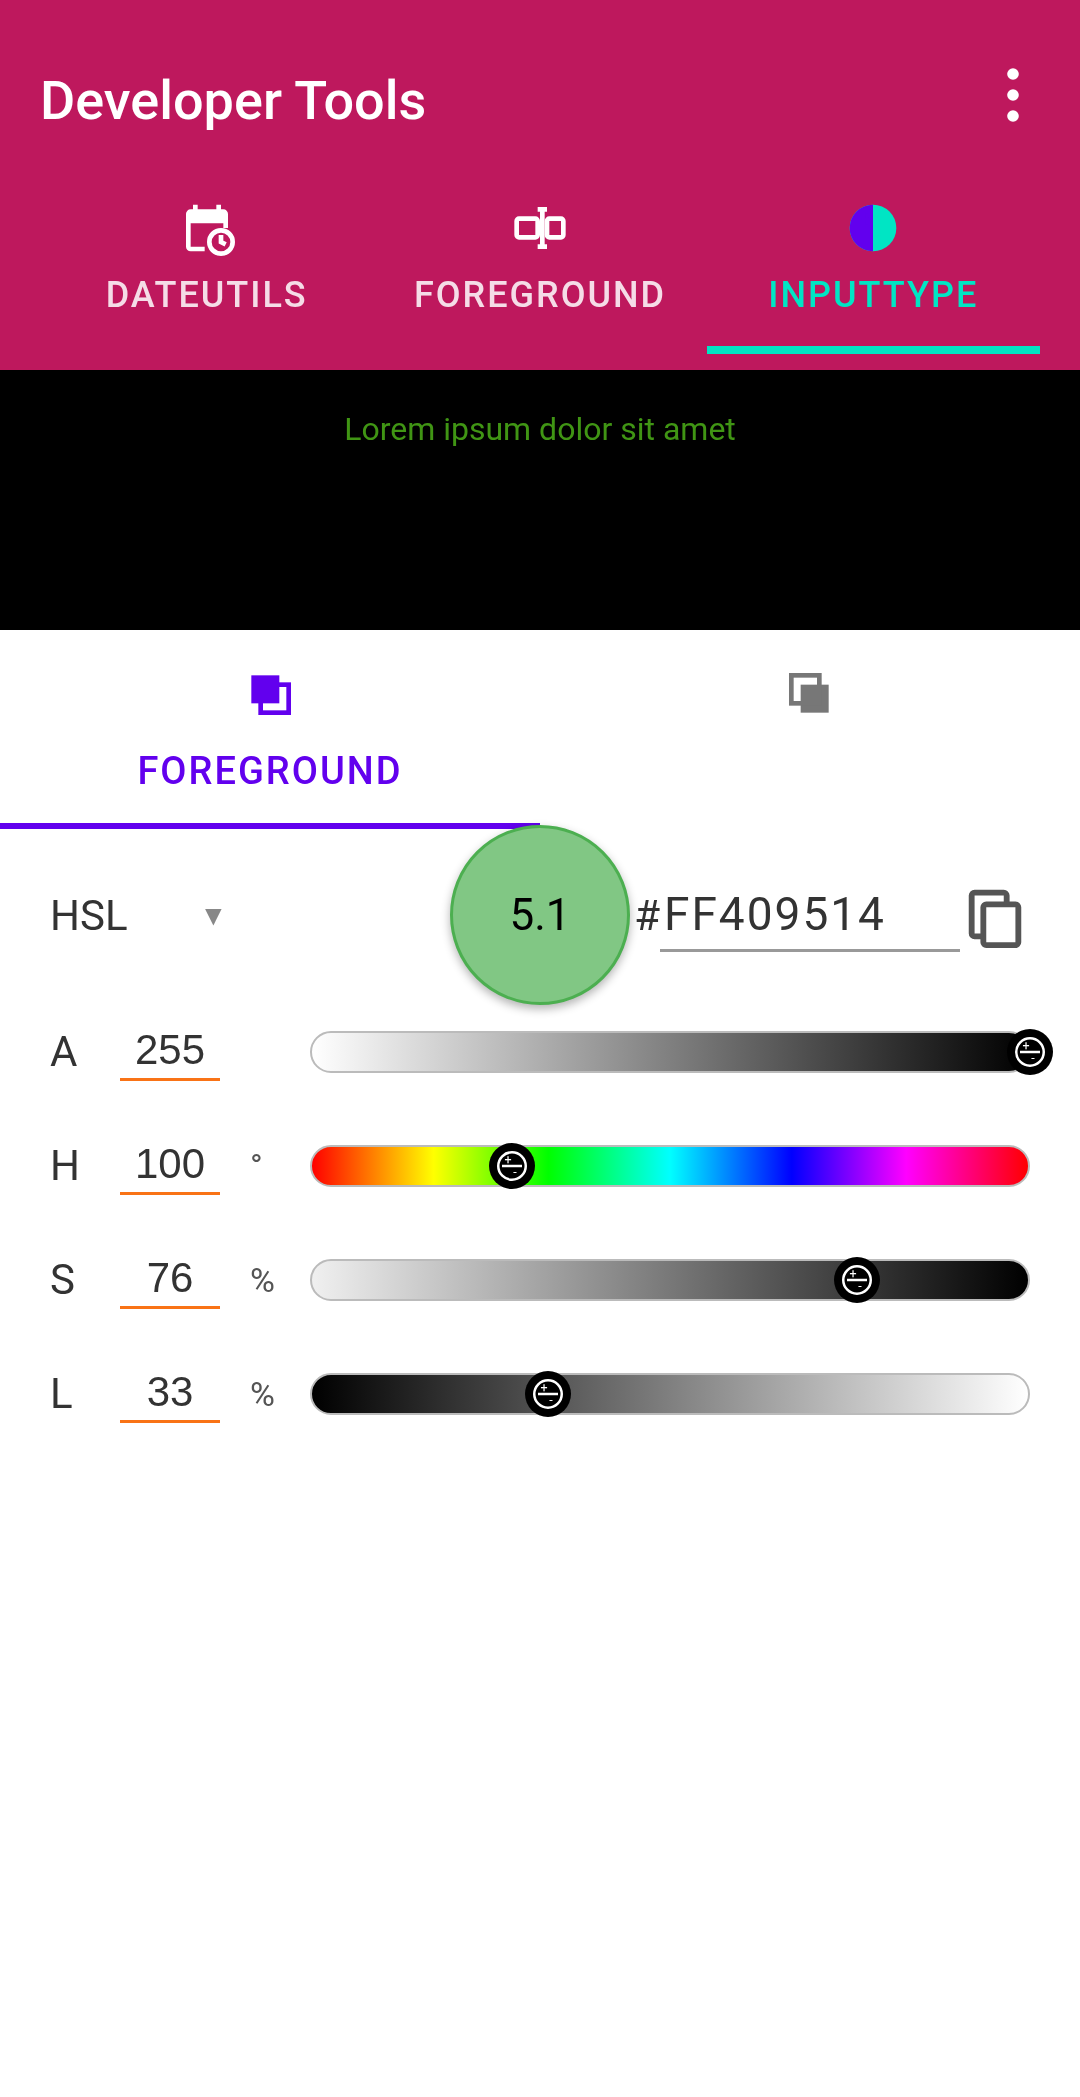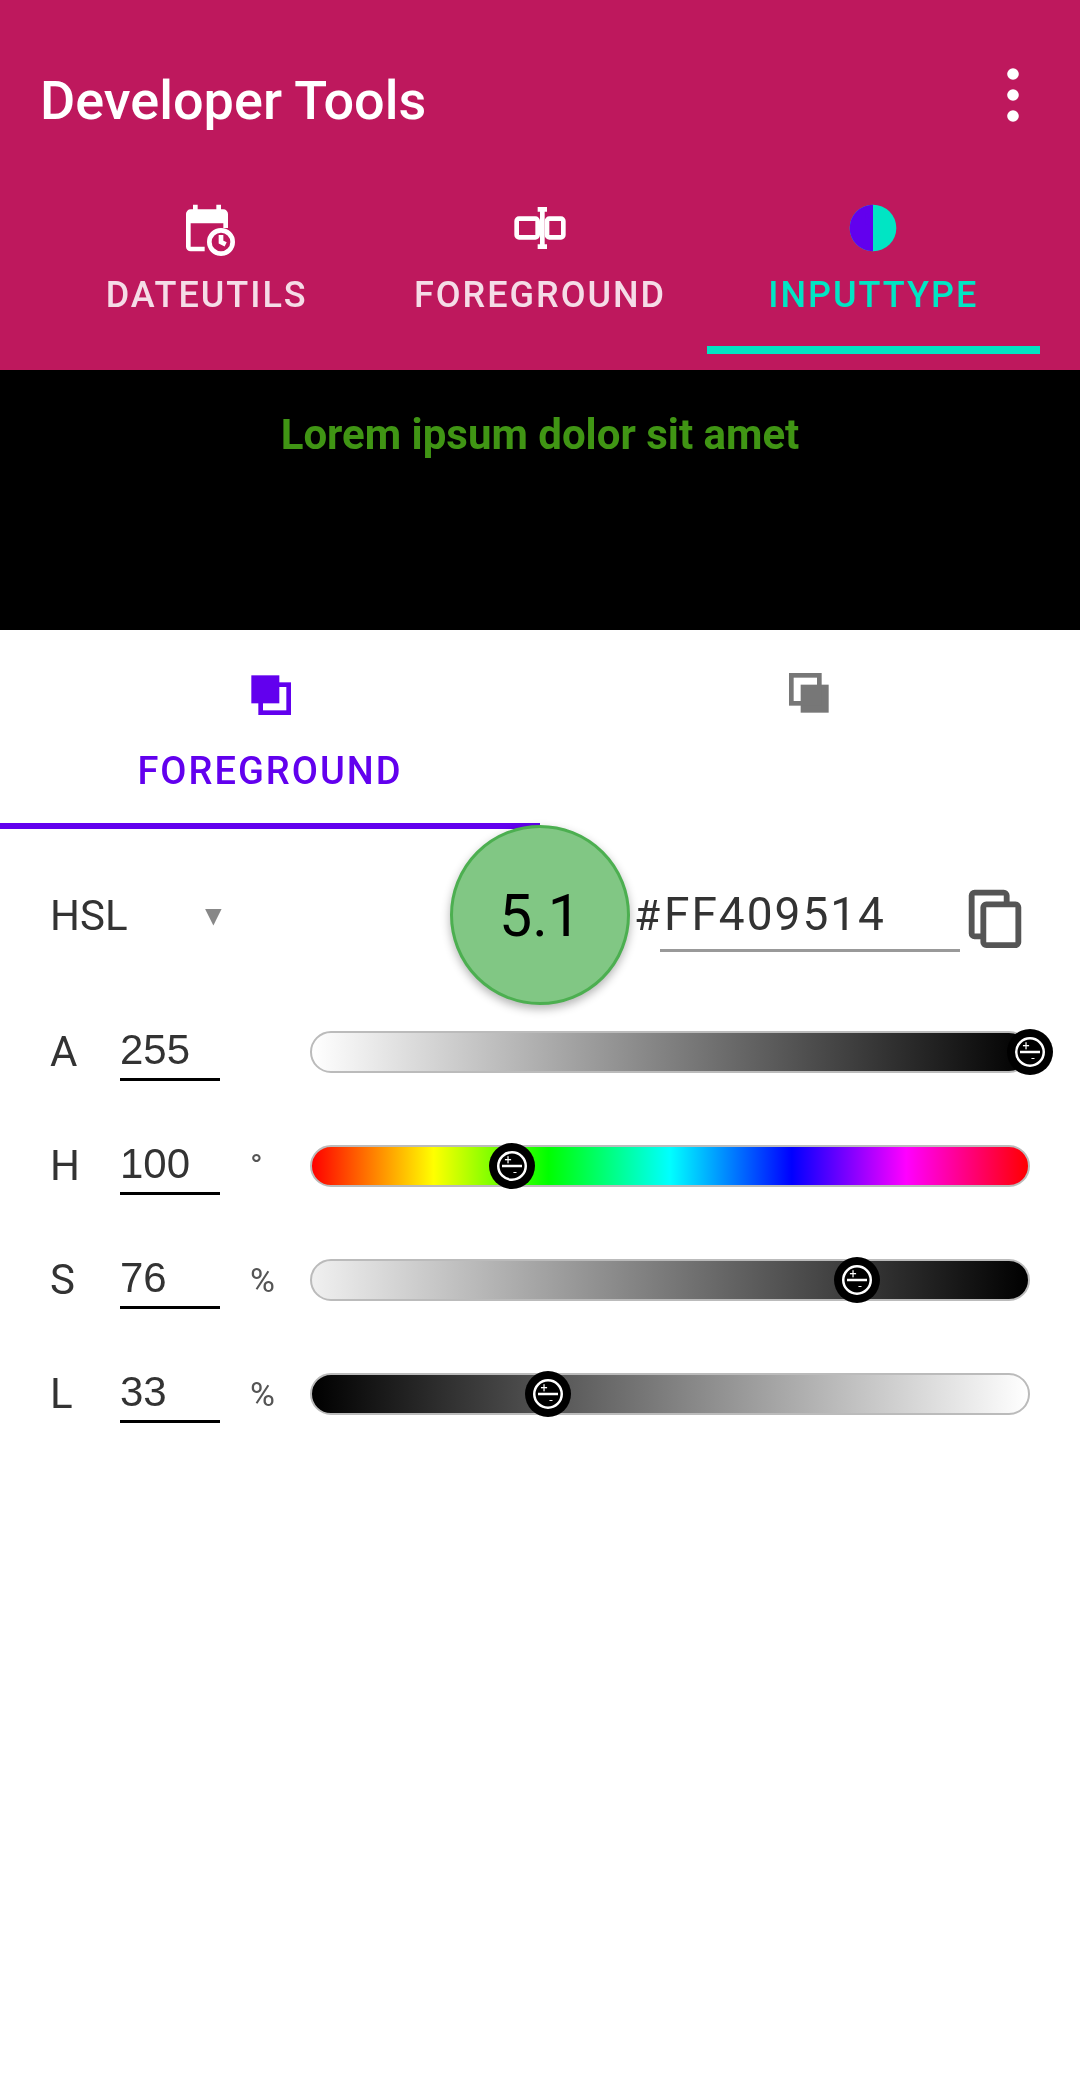--- a/index.html
+++ b/index.html
@@ -6,37 +6,37 @@
   html, body { width: 1080px; height: 2097px; font-family: Roboto, Arial, sans-serif; background: #ffffff; }
   .app-bar { background: #be185d; color: #fff; padding: 40px 40px 16px 40px; }
   .app-bar-top { display: flex; justify-content: space-between; align-items: center; height: 120px; }
   .app-title { font-size: 54px; font-weight: 500; }
   .more-btn { font-size: 40px; color: #fff; padding: 20px; }
   .top-tabs { display: flex; justify-content: space-around; margin-top: 20px; }
   .top-tab { flex: 1; text-align: center; padding: 20px 0 30px 0; font-size: 36px; font-weight: 500; letter-spacing: 2px; color: rgba(255,255,255,0.85); border-bottom: 8px solid transparent; }
   .top-tab.active { color: #00E5C4; border-bottom-color: #00E5C4; }
   .top-tab-icon { display: block; margin: 0 auto 18px auto; width: 56px; height: 56px; }
   .preview-area { background: #000; height: 260px; display: flex; align-items: flex-start; justify-content: center; padding-top: 40px; position: relative; }
-  .preview-text { font-size: 42px; font-weight: 700; color: #409514; }
-  .contrast-badge { position: absolute; left: 50%; transform: translateX(-50%); top: 195px; width: 180px; height: 180px; border-radius: 50%; background: #81C784; border: 3px solid #4CAF50; display: flex; align-items: center; justify-content: center; font-size: 59px; color: #000; z-index: 10; box-shadow: 0 4px 10px rgba(0,0,0,0.3); }
+  .preview-text { font-size: 32px; font-weight: 400; color: #409514; }
+  .contrast-badge { position: absolute; left: 50%; transform: translateX(-50%); top: 195px; width: 180px; height: 180px; border-radius: 50%; background: #81C784; border: 3px solid #4CAF50; display: flex; align-items: center; justify-content: center; font-size: 44px; color: #000; z-index: 10; box-shadow: 0 4px 10px rgba(0,0,0,0.3); }
   .fg-bg-tabs { display: flex; position: relative; margin-top: 0; }
   .fg-bg-tab { flex: 1; text-align: center; padding: 36px 0 30px 0; font-size: 38px; font-weight: 500; letter-spacing: 2px; color: #777; border-bottom: 6px solid transparent; }
   .fg-bg-tab.active { color: #6200EE; border-bottom: 6px solid #6200EE; }
   .layers-icon { display: inline-block; margin-bottom: 18px; }
   .controls { padding: 50px 50px 0 50px; }
   .hex-row { display: flex; align-items: center; justify-content: space-between; gap: 30px; margin-bottom: 70px; }
   .mode-select { display: flex; align-items: center; gap: 72px; font-size: 42px; color: #333; }
   .mode-select .caret { font-size: 28px; color: #888; }
   .hex-group { display: flex; align-items: center; margin-left: auto; }
   .hash { font-size: 42px; color: #333; }
   .hex-input { font-size: 46px; font-family: inherit; letter-spacing: 2px; border: none; border-bottom: 3px solid #999; padding: 8px 4px; width: 300px; background: transparent; color: #333; }
   .copy-btn { width: 70px; height: 70px; }
   .slider-row { display: flex; align-items: center; gap: 30px; margin-bottom: 55px; }
   .slider-label { font-size: 42px; width: 40px; color: #333; }
-  .slider-val { font-size: 42px; border: none; border-bottom: 3px solid #000000; width: 100px; background: transparent; padding: 4px 0; color: #333; }
+  .slider-val { font-size: 42px; border: none; border-bottom: 3px solid #f97316; width: 100px; text-align: center; background: transparent; padding: 4px 0; color: #333; }
   .slider-unit { font-size: 34px; color: #555; width: 30px; }
   .slider-track-wrap { flex: 1; position: relative; height: 42px; }
   .slider-track { width: 100%; height: 42px; border-radius: 21px; border: 2px solid #bbb; }
   .thumb { position: absolute; top: 50%; transform: translate(-50%, -50%); width: 46px; height: 46px; border-radius: 50%; background: #000; display: flex; align-items: center; justify-content: center; }
   .thumb svg { width: 30px; height: 30px; }
   .track-alpha { background: linear-gradient(to right, #fff, #000); }
   .track-hue { background: linear-gradient(to right, #ff0000 0%, #ffff00 17%, #00ff00 33%, #00ffff 50%, #0000ff 67%, #ff00ff 83%, #ff0000 100%); }
   .track-sat { background: linear-gradient(to right, #f0f0f0, #000); }
   .track-lit { background: linear-gradient(to right, #000, #fff); }
 </style>

